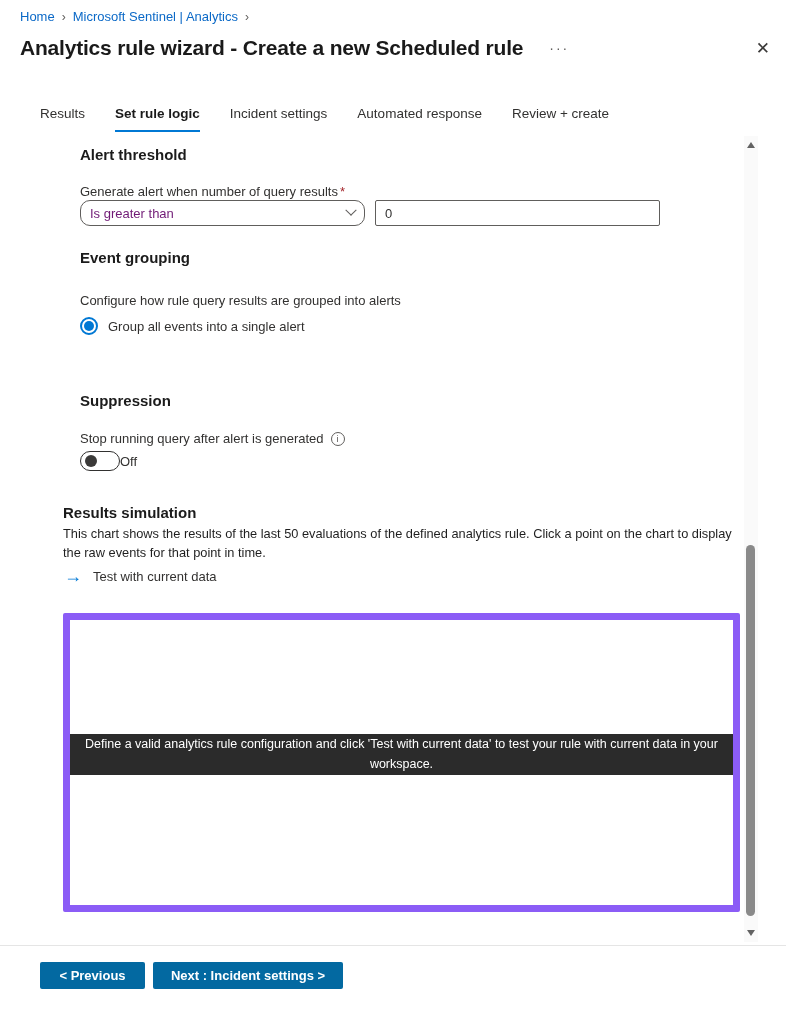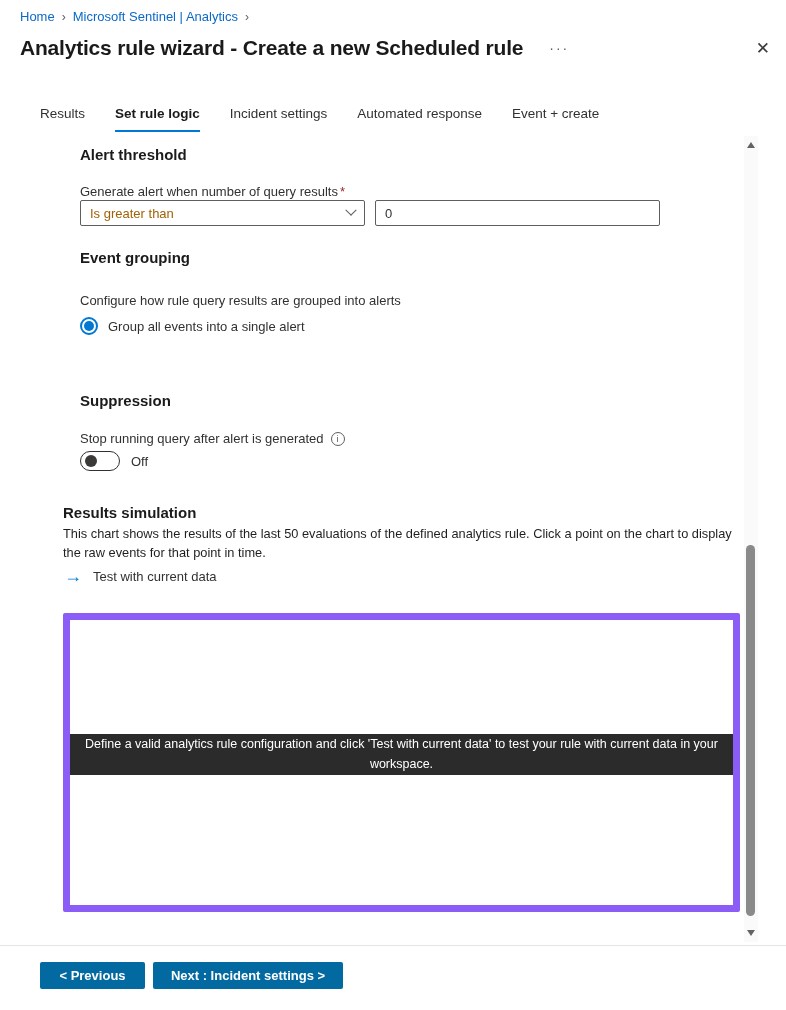--- a/index.html
+++ b/index.html
@@ -22,22 +22,22 @@
   .tab { padding-bottom:9px; color:#323130; cursor:pointer; border-bottom:2.5px solid transparent; }
   .tab.active { font-weight:700; border-bottom-color:#0078d4; color:#1a1a1a; }
   
   .sec-h { position:absolute; font-size:15px; font-weight:700; color:#1b1b1b; }
   .txt-13 { font-size:13px; color:#323130; }
   
   .field-label { position:absolute; top:184px; left:80px; }
   .req { color:#a4262c; margin-left:2px; }
   .combo {
     position:absolute; top:200px; left:80px; width:285px; height:26px;
-    border:1px solid #605e5c; border-radius:2px; display:flex; align-items:center;
-    padding:0 9px; font-size:13px; color:#a16207; background:#fff; cursor:pointer;
+    border:1px solid #605e5c; border-radius:10px; display:flex; align-items:center;
+    padding:0 9px; font-size:13px; color:#701a75; background:#fff; cursor:pointer;
   }
   .chev { margin-left:auto; width:8px; height:8px; border-right:1.5px solid #605e5c; border-bottom:1.5px solid #605e5c; transform:rotate(45deg) translate(-2px,-2px); }
   .num-input {
     position:absolute; top:200px; left:375px; width:285px; height:26px;
     border:1px solid #605e5c; border-radius:2px; padding:0 9px; font-size:13px;
     color:#323130; font-family:"Liberation Sans",sans-serif; background:#fff;
   }
   
   .radio-row { position:absolute; left:80px; display:flex; align-items:center; gap:10px; cursor:pointer; }
   .radio-dot { width:18px; height:18px; border-radius:50%; border:1px solid #3b3a39; background:#fff; position:relative; flex:0 0 auto; }
@@ -45,21 +45,21 @@
   .radio-row.selected .radio-dot::after {
     content:""; position:absolute; top:2px; left:2px; width:10px; height:10px; border-radius:50%; background:#0078d4;
   }
   
   .supp-label { position:absolute; top:431px; left:80px; display:flex; align-items:center; gap:7px; }
   .info-i {
     width:14px; height:14px; border:1px solid #605e5c; border-radius:50%;
     font-size:9.5px; color:#605e5c; display:flex; align-items:center; justify-content:center;
     font-style:normal; cursor:pointer;
   }
-  .toggle-row { position:absolute; top:451px; left:80px; display:flex; align-items:center; gap:11px; }
+  .toggle-row { position:absolute; top:451px; left:80px; display:flex; align-items:center; gap:0; }
   .toggle { width:40px; height:20px; border-radius:10px; border:1px solid #323130; background:#fff; position:relative; cursor:pointer; }
   .toggle-knob { position:absolute; top:3px; left:4px; width:12px; height:12px; border-radius:50%; background:#3b3a39; }
   
   .results-desc { position:absolute; top:524px; left:63px; width:678px; font-size:12.8px; line-height:1.5; color:#1f1f1f; }
   .test-link { position:absolute; top:567px; left:64px; display:flex; align-items:center; gap:11px; cursor:pointer; }
   .arrow-ic { color:#0078d4; font-size:18px; line-height:1; }
   .chart-box { position:absolute; top:613px; left:63px; width:677px; height:299px; border:7px solid #8b5cf6; border-radius:2px; background:#fff; }
   .chart-banner {
     position:absolute; top:114px; left:0; right:0; height:41px; background:#2b2b2b;
     color:#ffffff; font-size:12.5px; line-height:1.55; display:flex; align-items:center;
@@ -98,21 +98,21 @@
     <h1 class="page-title">Analytics rule wizard - Create a new Scheduled rule</h1>
     <span class="more-dots">···</span>
     <span class="close-x">✕</span>
   </div>
 
   <div class="tabs">
     <div class="tab">Results</div>
     <div class="tab active">Set rule logic</div>
     <div class="tab">Incident settings</div>
     <div class="tab">Automated response</div>
-    <div class="tab">Event + create</div>
+    <div class="tab">Review + create</div>
   </div>
 
   <h2 class="sec-h" style="top:146px; left:80px;">Alert threshold</h2>
 
   <div class="field-label txt-13">
     <span>Generate alert when number of query results</span><span class="req">*</span>
   </div>
 
   <div class="combo">
     <span>Is greater than</span>

